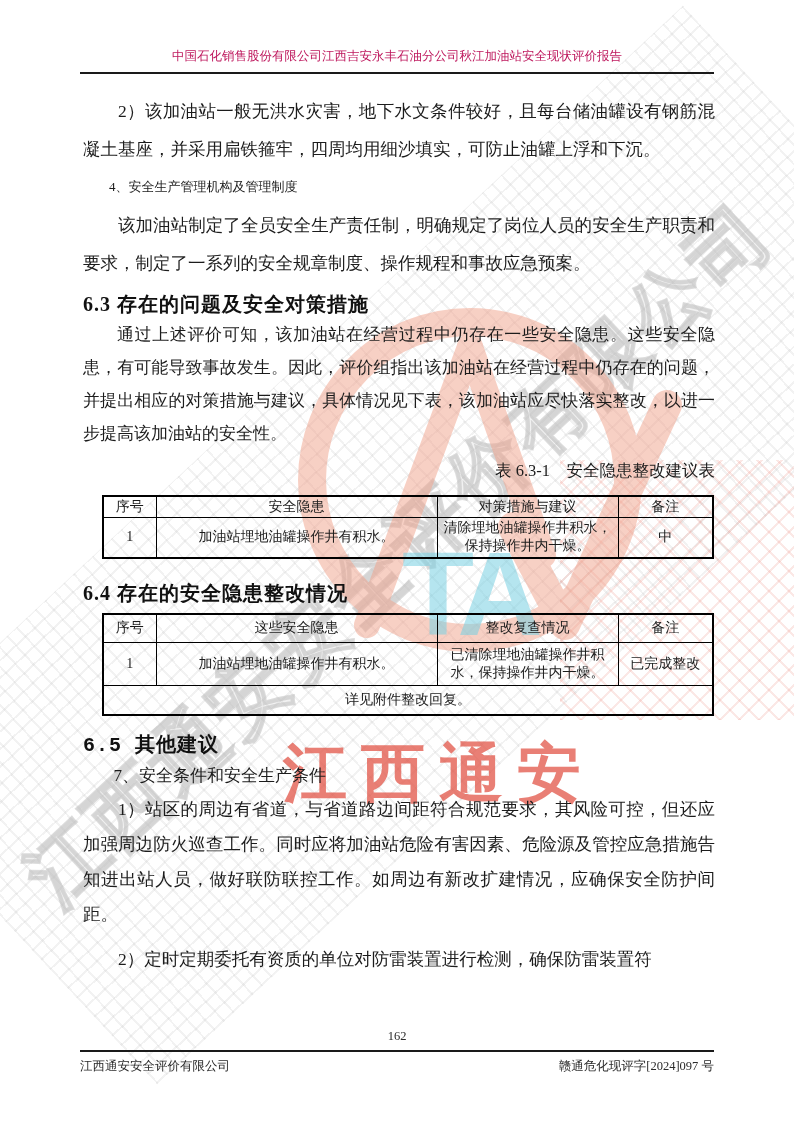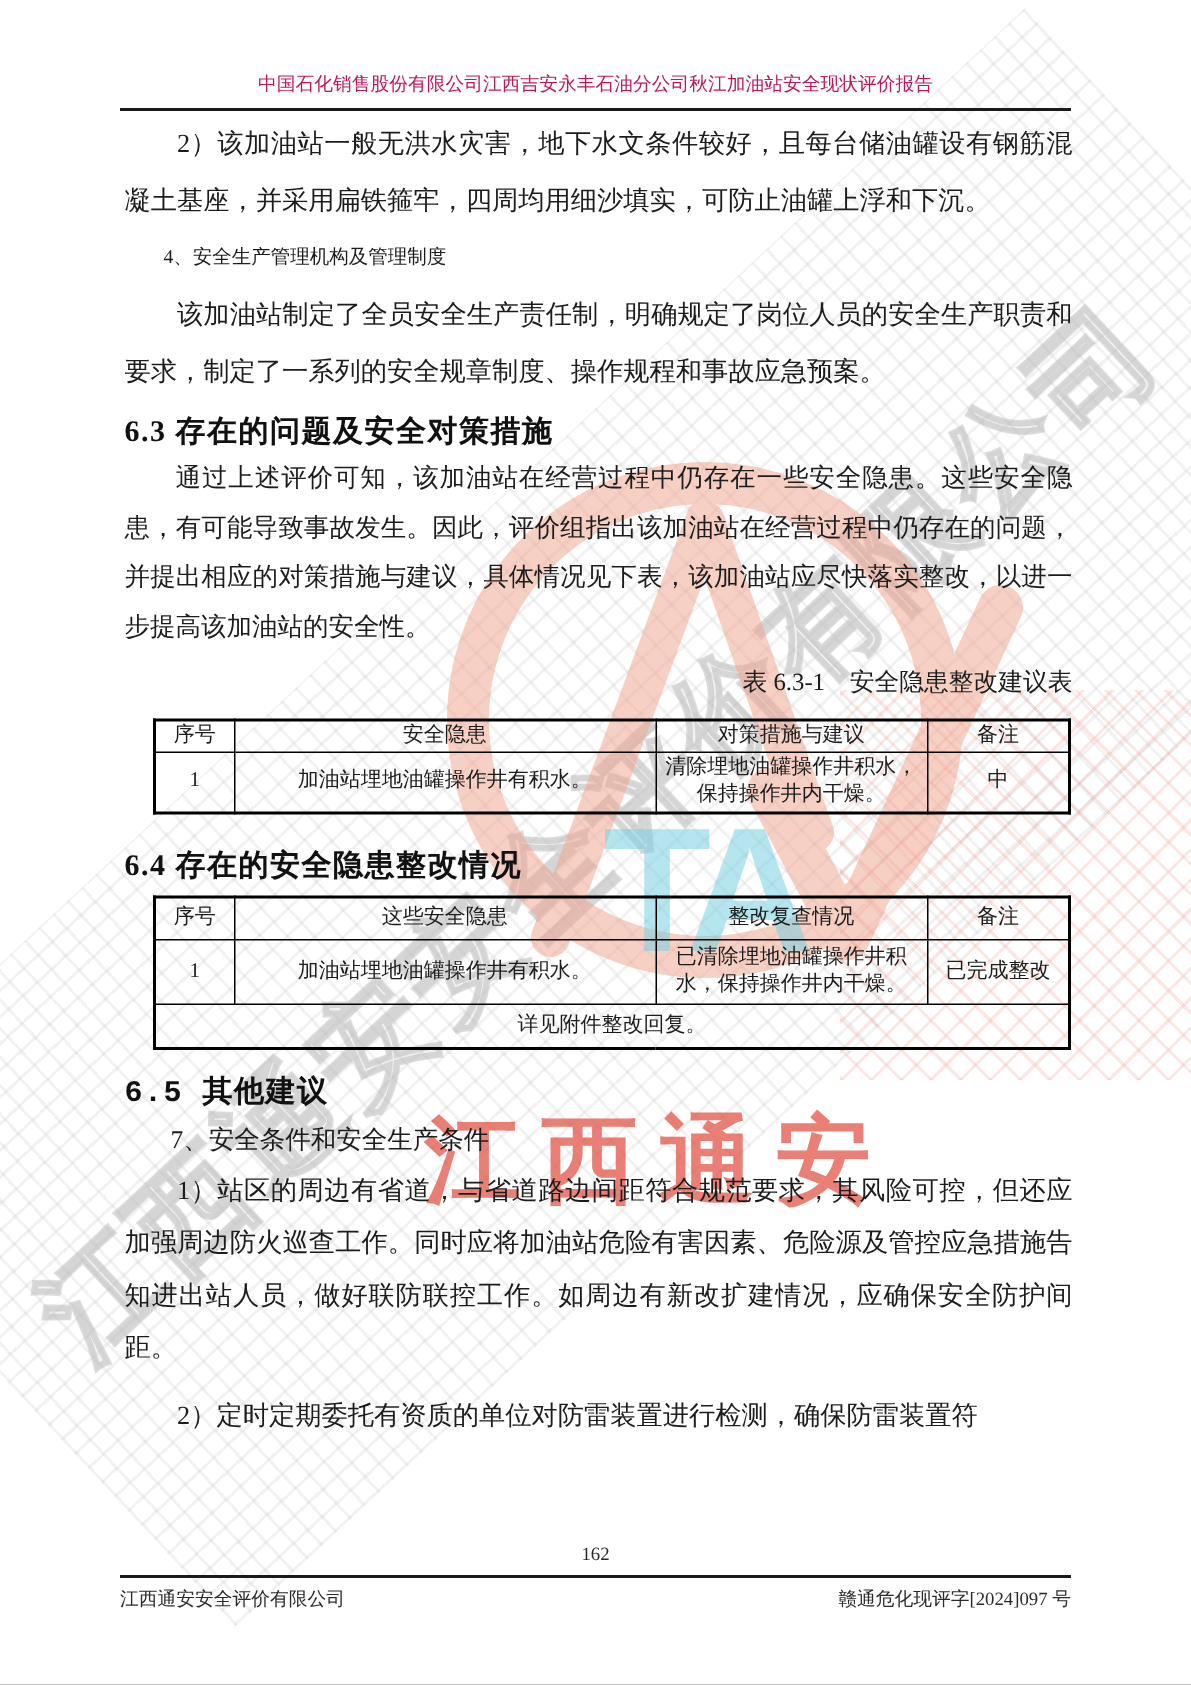--- a/index.html
+++ b/index.html
@@ -63,21 +63,21 @@
     position:absolute; top:1029px; left:0; width:100%; z-index:3;
     text-align:center; font-size:12.5px; color:#2a2a2a;
   }
   .ftr {
     position:absolute; top:1050px; left:80px; width:634px; z-index:3;
     border-top:2px solid #1a1a1a; padding-top:6px;
     display:flex; justify-content:space-between;
     font-size:12.5px; color:#2a2a2a;
   }
   
-  .content { position:absolute; top:76px; left:83px; width:632px; z-index:2; }
+  .content { position:absolute; top:92px; left:83px; width:632px; z-index:2; }
   .para-lg { font-size:17.5px; line-height:38px; text-align:justify; text-indent:2em; }
   .sub-head { font-size:13px; line-height:38px; text-indent:2em; }
   .sec-head {
     font-size:20px; font-weight:bold; line-height:28px;
     margin-top:8px; letter-spacing:1px; color:#111;
   }
   .para-md { font-size:17px; line-height:33px; text-align:justify; text-indent:2em; }
   .tbl-caption { margin-top:9px; text-align:right; font-size:16.5px; line-height:24px; }
   table { width:610px; margin-left:19px; border-collapse:collapse; border:2px solid #000;
           font-size:14px; color:#1c1c1c; table-layout:fixed; }

